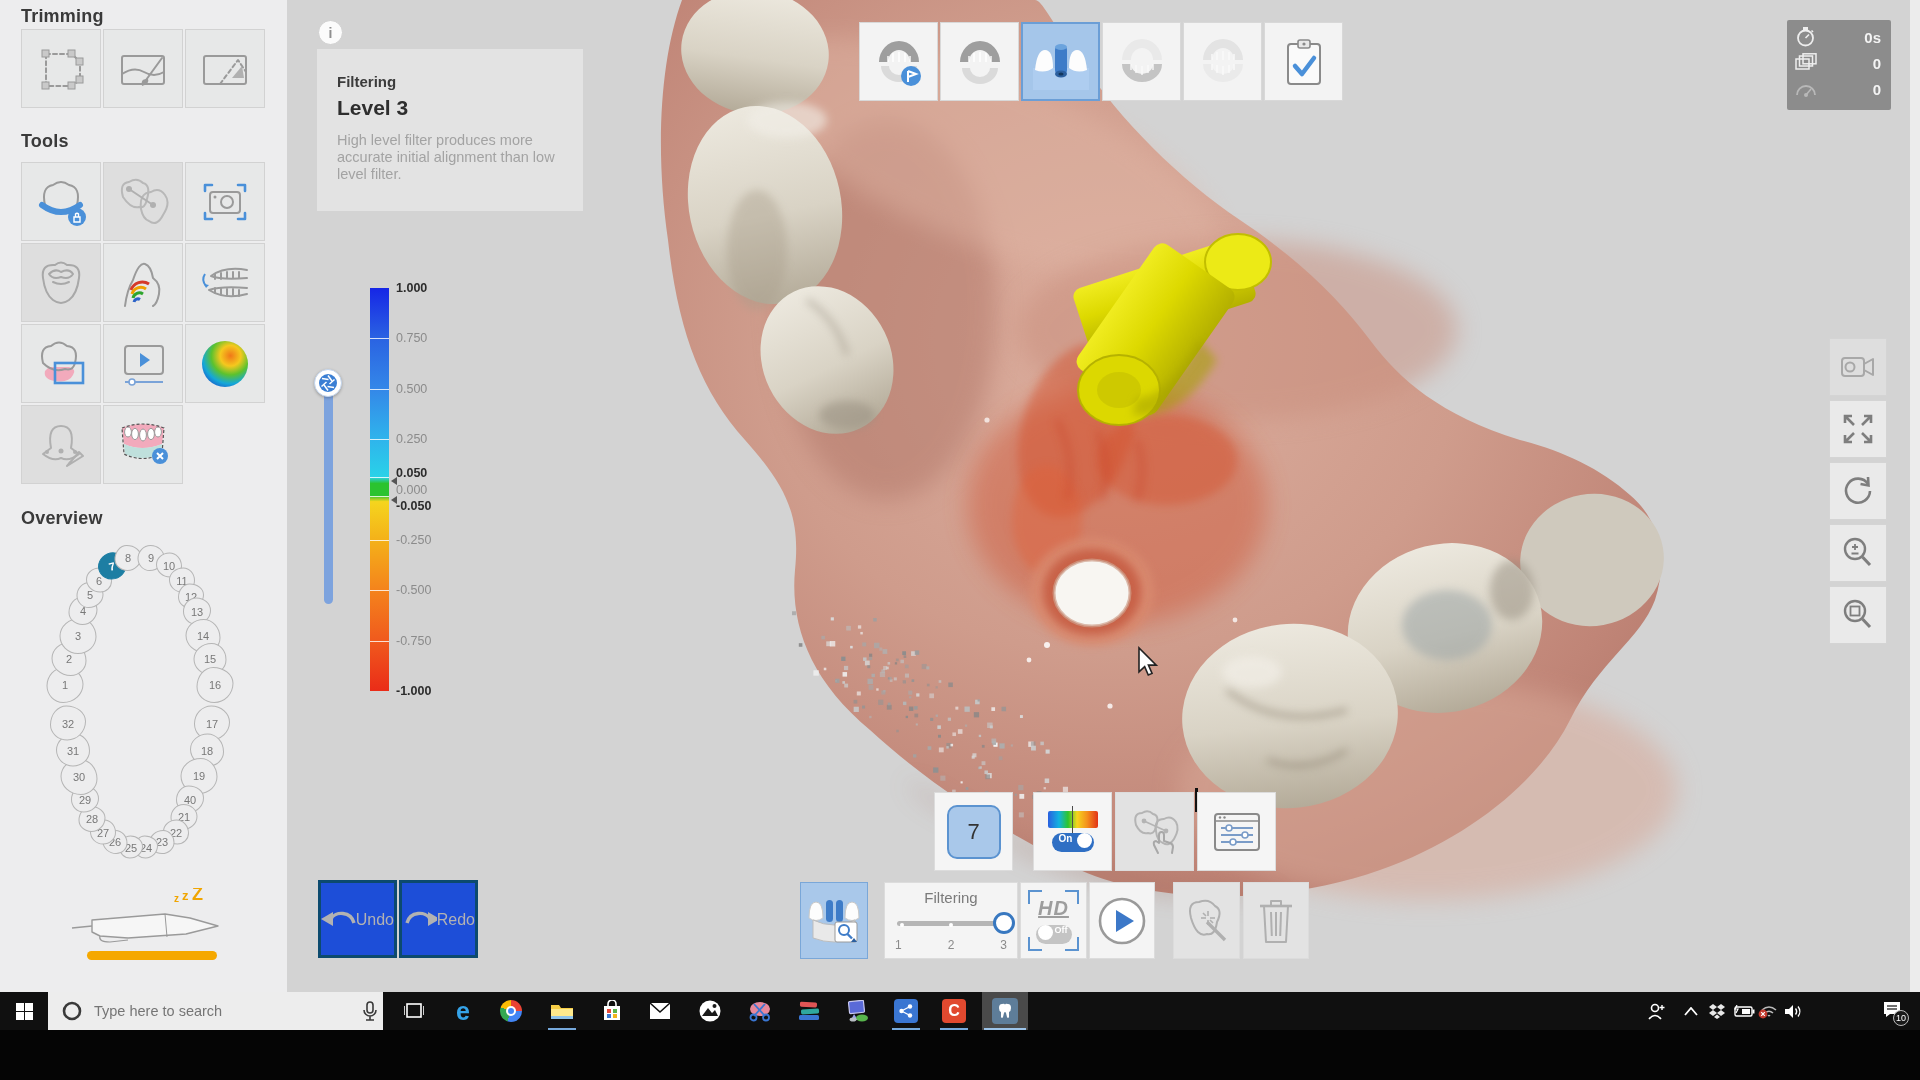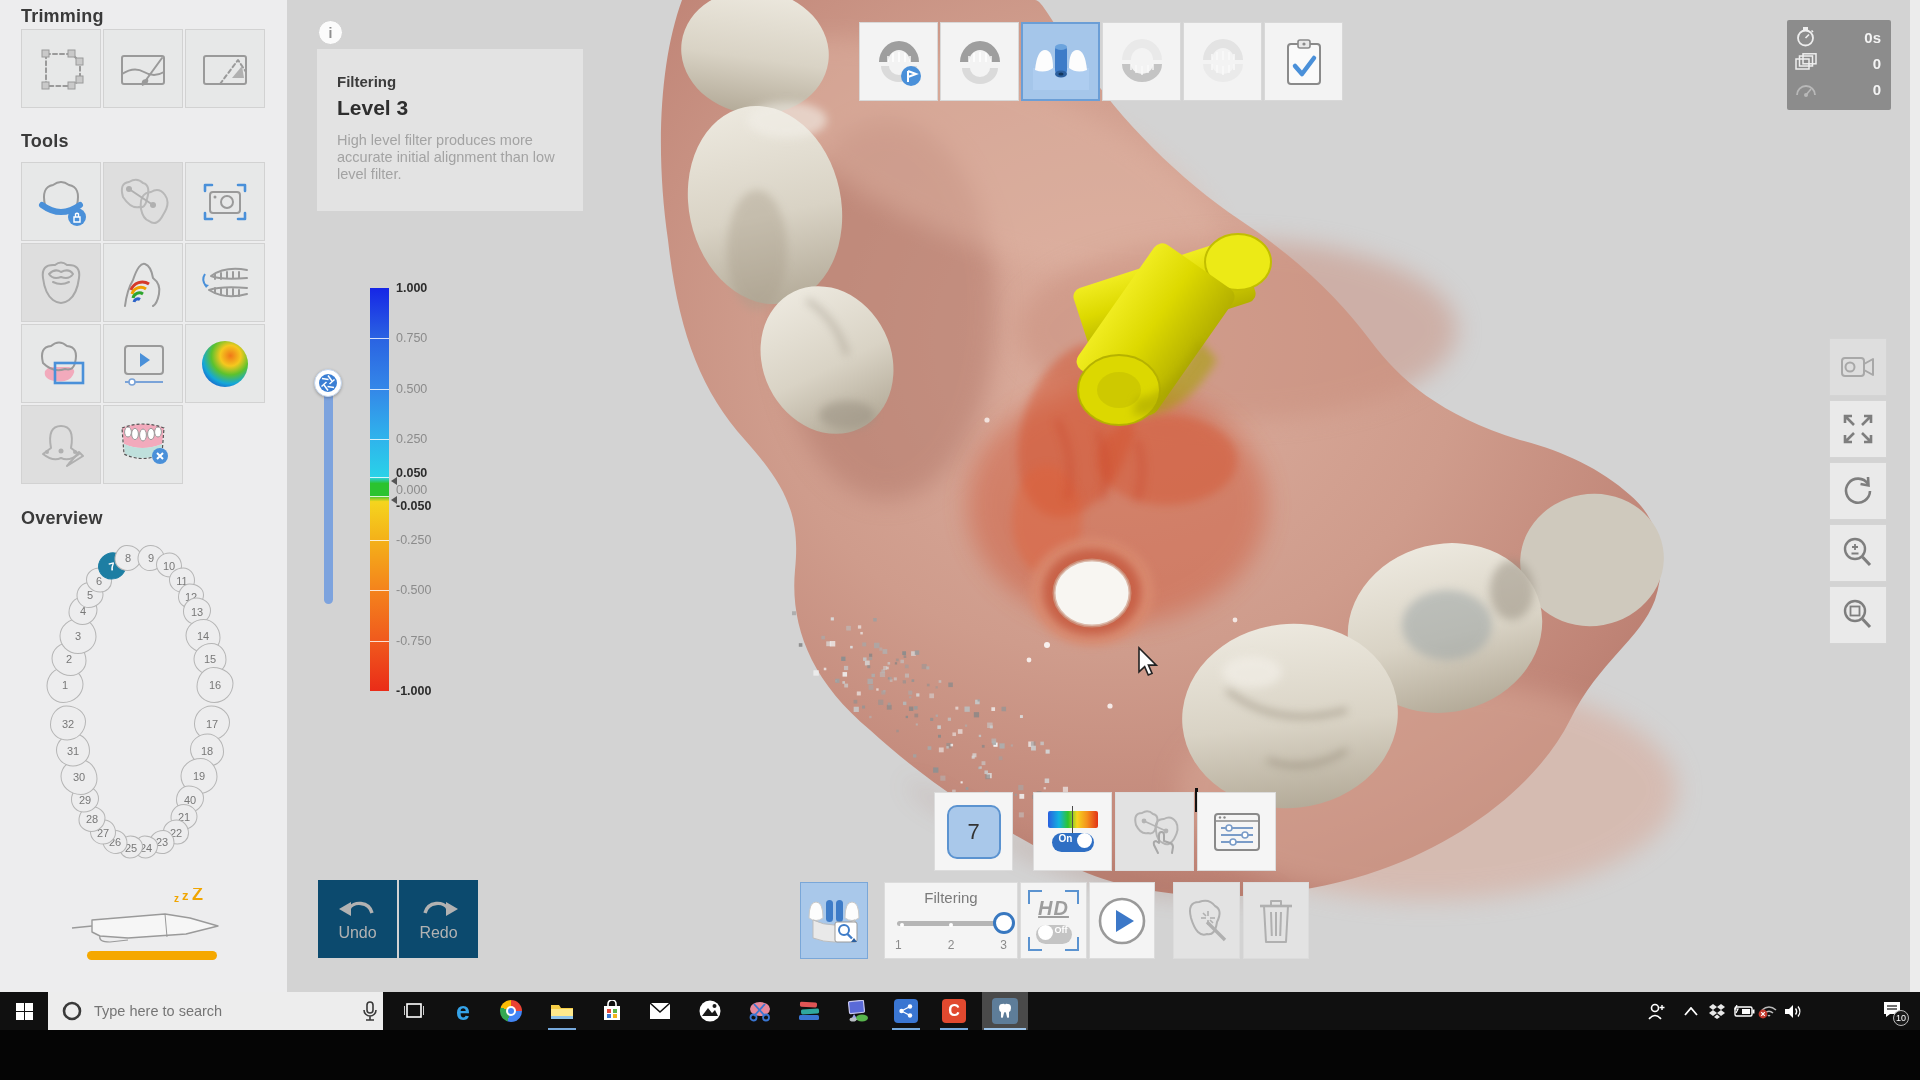--- a/index.html
+++ b/index.html
@@ -69,22 +69,22 @@
   #rainbow-marker{position:absolute;left:24px;top:-5px;width:1.5px;height:27px;background:#4a4a4a;}
   .toggle{height:19px;border-radius:10px;display:flex;box-sizing:border-box;position:relative;}
   #tex-toggle{width:42px;background:#2f6fc4;}
   #tex-toggle .knob{position:absolute;right:2px;width:15px;height:15px;border-radius:50%;background:#fff;}
   #tex-toggle .t-lab{color:#fff;font-size:10px;font-weight:700;margin-left:7px;}
   
   .b-tile{position:absolute;top:882px;height:77px;background:#f4f4f4;border:1px solid #dcdcdc;box-sizing:border-box;
     display:flex;flex-direction:column;align-items:center;justify-content:center;}
   .b-tile.dis{background:#e3e3e3;}
   .b-tile.act{background:#a9c8ea;border:1px solid #7aa7d8;}
-  .ur-tile{position:absolute;top:880px;width:79px;height:78px;background:#0c4a6e;border:1px solid #0c4a6e;
-    box-sizing:border-box;display:flex;flex-direction:column;align-items:center;justify-content:center;color:#b2b2b2;}
+  .ur-tile{position:absolute;top:880px;width:79px;height:78px;background:#1d4ed8;border:3px solid #0c4a6e;
+    box-sizing:border-box;display:flex;align-items:center;justify-content:center;color:#b2b2b2;}
   .ur-lab{font-size:16px;margin-top:2px;color:#b2b2b2;}
   #filter-title{font-size:15px;color:#7a7a7a;margin-bottom:6px;}
   #filter-slider{position:relative;width:108px;height:22px;}
   #filter-track{position:absolute;left:0;top:9px;width:108px;height:5px;border-radius:3px;background:#b5b5b5;}
   .f-dot{position:absolute;top:10.5px;width:4px;height:4px;border-radius:50%;background:#fff;}
   #filter-handle{position:absolute;right:-10px;top:0;width:22px;height:22px;border-radius:50%;background:#fff;
     border:3px solid #3878c0;box-sizing:border-box;}
   #filter-marks{display:flex;justify-content:space-between;width:112px;font-size:12px;color:#8a8a8a;margin-top:4px;}
   #hd-label{font-size:20px;font-weight:700;font-style:italic;color:#9d9d9d;letter-spacing:1px;text-decoration:underline;}
   #hd-toggle{width:36px;background:#c4c4c4;margin-top:5px;}

